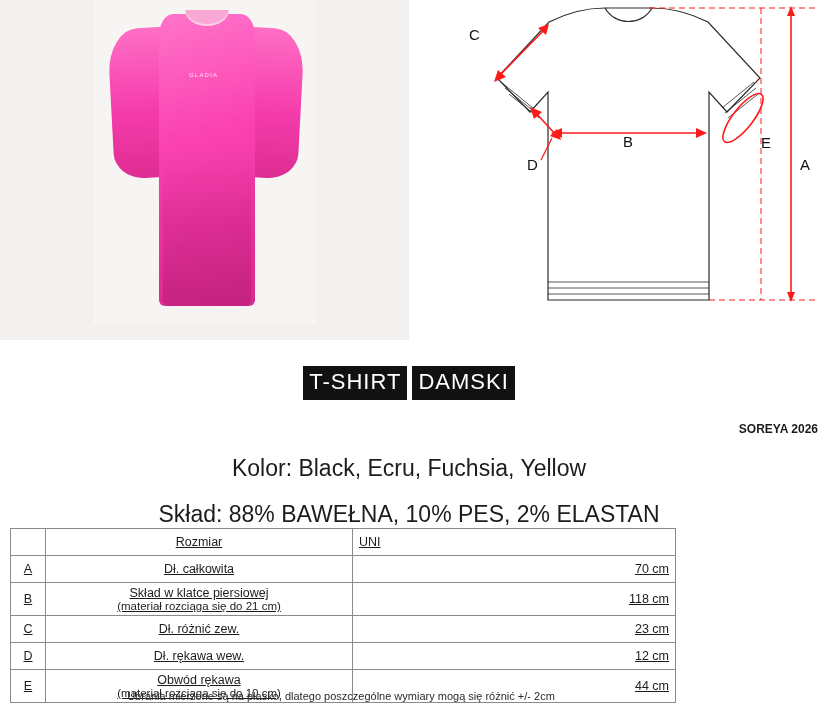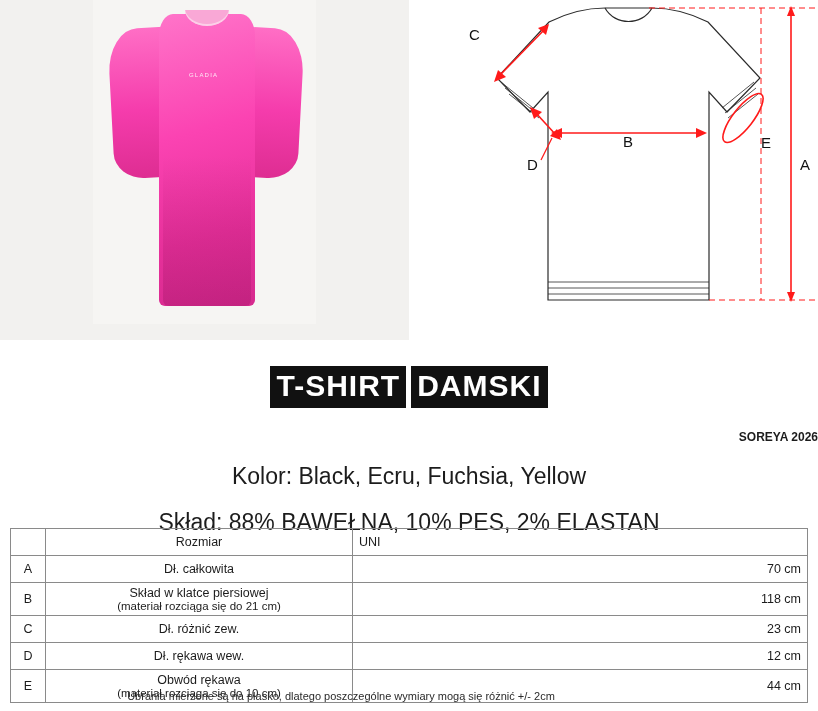--- a/index.html
+++ b/index.html
@@ -110,22 +110,22 @@
     position: relative;
   }
 
   
   .title-wrap {
     text-align: center;
     margin-top: 26px;
   }
   .title {
     display: inline-block;
-    font-size: 30px;
-    font-weight: 700;
+    font-size: 22px;
+    font-weight: 400;
     letter-spacing: 1px;
     border-radius: 6px;
   }
   .title .seg-a, .title .seg-b {
     background: #111111;
     color: #ffffff;
     padding: 3px 6px 5px 6px;
     display: inline-block;
   }
   .title .gap {
@@ -149,22 +149,23 @@
 
   
   .table-wrap {
     position: absolute;
     left: 10px;
     top: 528px;
     width: 798px;
   }
   table.size-table {
     border-collapse: collapse;
-    width: 798px;
+    width: 666px;
     font-size: 12.5px;
+    text-decoration: underline;
   }
   table.size-table td {
     border: 1px solid #8a8a8a;
     padding: 3px 6px;
     vertical-align: middle;
     height: 20px;
   }
   td.col-letter {
     width: 22px;
     text-align: center;

